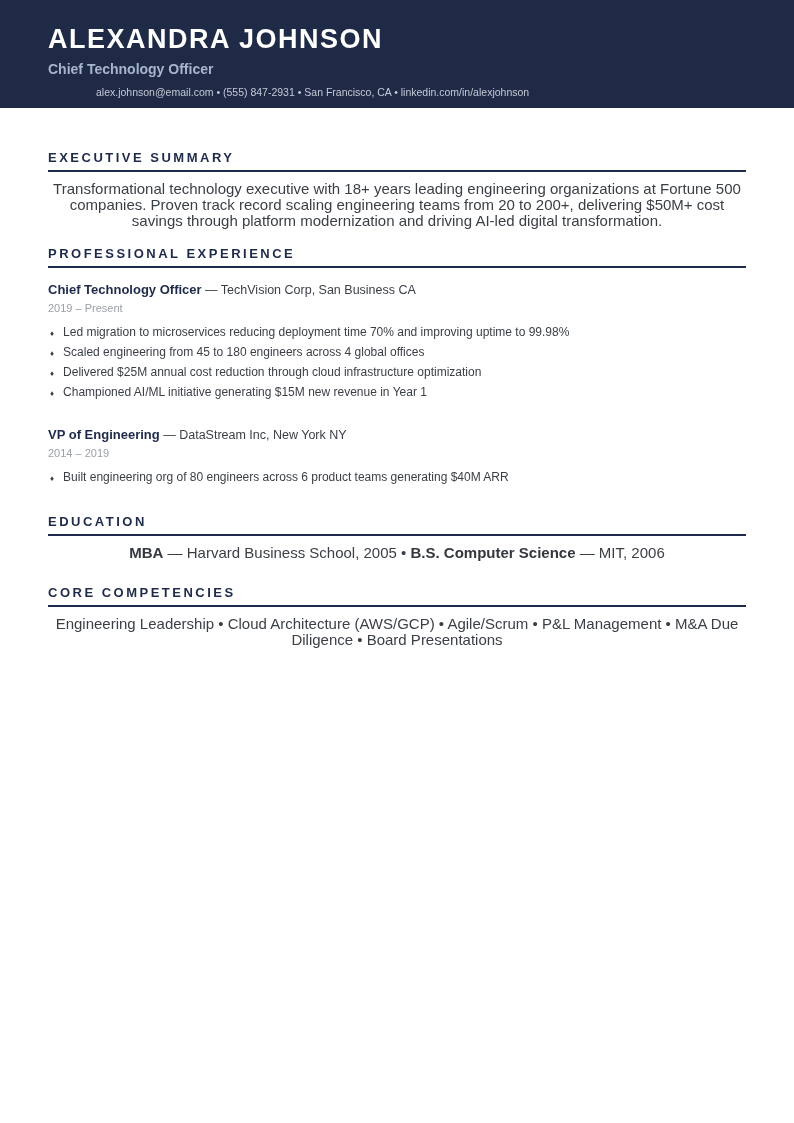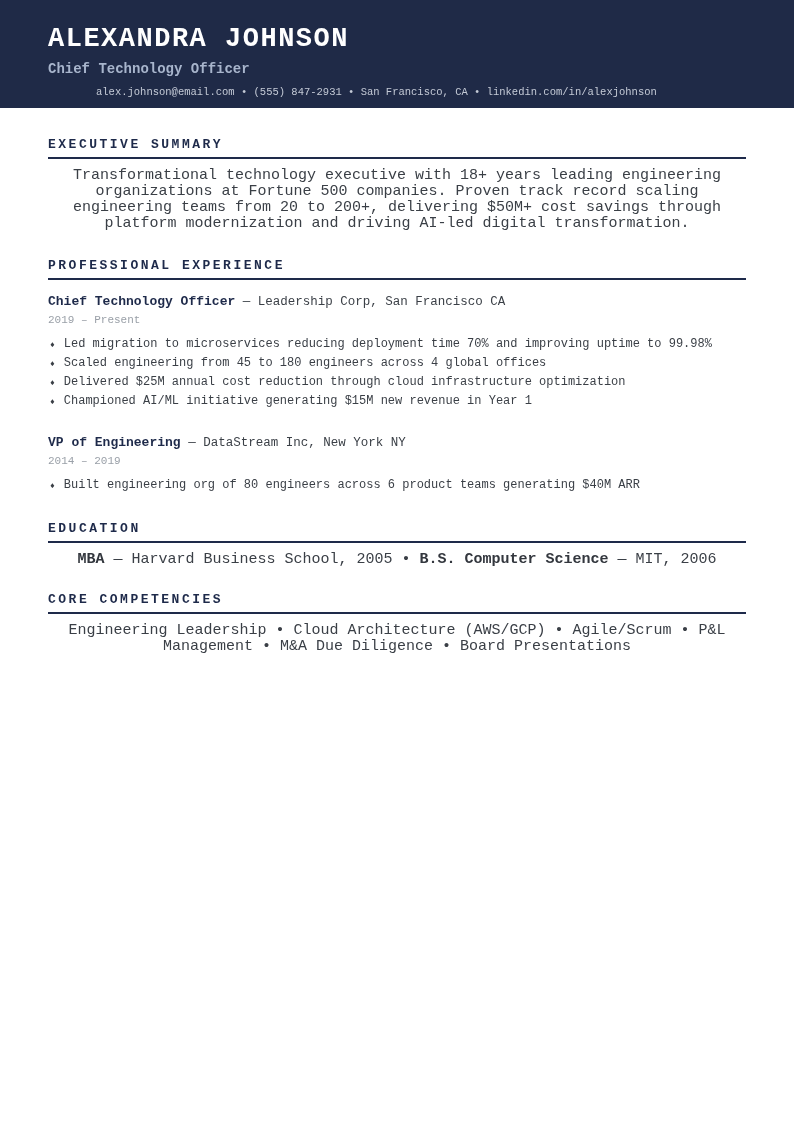--- a/index.html
+++ b/index.html
@@ -4,21 +4,21 @@
 <style>
   html, body {
     margin: 0;
     padding: 0;
     background: #ffffff;
   }
   .page {
     width: 794px;
     height: 1063px;
     background: #ffffff;
-    font-family: Liberation Mono, monospace;
+    font-family: Liberation Sans, sans-serif;
     color: #3a3f46;
     overflow: hidden;
     position: relative;
   }
   
   .header {
     background: #1f2a47;
     height: 108px;
     padding: 25px 48px 0 48px;
     box-sizing: border-box;
@@ -38,39 +38,39 @@
     color: #a8b5cc;
   }
   .header .contact {
     margin-top: 9px;
     font-size: 10.5px;
     color: #c4cad6;
     margin-left: 48px;
   }
   
   .content {
-    padding: 29px 48px 0 48px;
+    padding: 42px 48px 0 48px;
   }
   h2.sec {
     margin: 0;
     font-size: 13px;
     font-weight: bold;
     letter-spacing: 2.5px;
     color: #1e2a4a;
     padding-bottom: 5px;
     border-bottom: 2px solid #1e2a4a;
   }
   .body-text {
     margin: 9px 0 0 0;
     font-size: 15px;
     line-height: 16px;
     color: #3a3f46;
     text-align: center;
   }
-  section.sec-experience { margin-top: 26px; }
+  section.sec-experience { margin-top: 17px; }
   section.sec-education { margin-top: 26px; }
   section.sec-competencies { margin-top: 24px; }
 
   .job { margin-top: 14px; }
   .job + .job { margin-top: 24px; }
   .job-line {
     font-size: 12.5px;
     color: #3a3f46;
   }
   .job-title {
@@ -123,21 +123,21 @@
       <h2 class="sec">EXECUTIVE SUMMARY</h2>
       <p class="body-text">Transformational technology executive with 18+ years leading engineering organizations at Fortune 500 companies. Proven track record scaling engineering teams from 20 to 200+, delivering $50M+ cost savings through platform modernization and driving AI-led digital transformation.</p>
     </section>
 
     <section class="sec-experience">
       <h2 class="sec">PROFESSIONAL EXPERIENCE</h2>
 
       <div class="job">
         <div class="job-line">
           <span class="job-title">Chief Technology Officer</span>
-          <span class="job-company">— Leadership Corp, San Francisco CA</span>
+          <span class="job-company">— TechVision Corp, San Business CA</span>
         </div>
         <div class="job-date">2019 – Present</div>
         <ul class="bullets">
           <li>
             <span class="diamond">♦</span>
             <span>Led migration to microservices reducing deployment time 70% and improving uptime to 99.98%</span>
           </li>
           <li>
             <span class="diamond">♦</span>
             <span>Scaled engineering from 45 to 180 engineers across 4 global offices</span>

